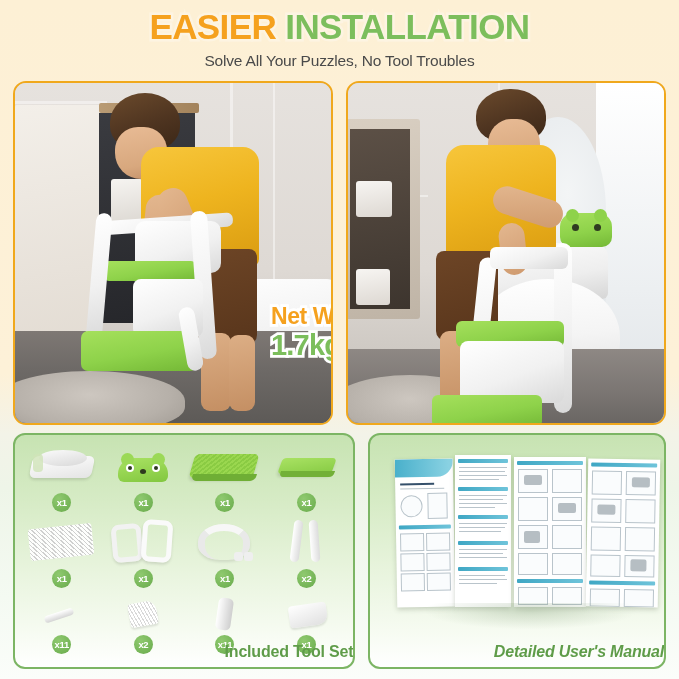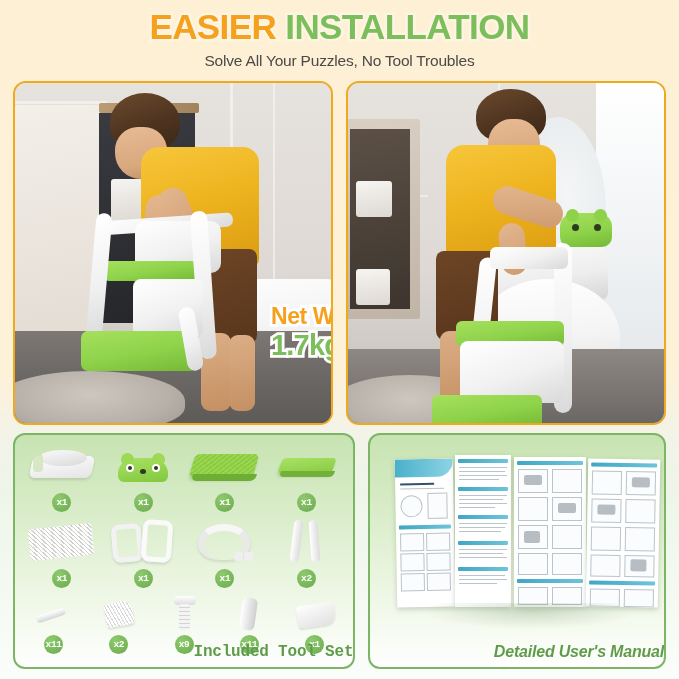--- a/index.html
+++ b/index.html
@@ -147,21 +147,21 @@
     width: 653px; height: 236px;
     display: flex; gap: 13px;
   }
   .panel {
     position: relative;
     border: 2px solid #7cb564;
     border-radius: 12px;
     background: linear-gradient(180deg, #c7e3b2 0%, #d6ebc5 28%, #e8f4dd 58%, #f6fbf1 84%, #ffffff 100%);
     overflow: hidden;
   }
-  .panel-tools { width: 368px; font-family: Liberation Mono, monospace; }
+  .panel-tools { width: 368px; }
   .panel-manual { width: 320px; font-style: italic; }
 
   .panel-caption {
     position: absolute;
     left: 0; right: 0; bottom: 6px;
     text-align: right;
     font-size: 16px;
     font-weight: bold;
     color: #5f9c49;
     letter-spacing: -0.2px;
@@ -380,27 +380,20 @@
           <div class="tool-art" style="height:38px;width:56px;">
             <div class="pt" style="left:10px;top:18px;width:30px;height:7px;background:linear-gradient(180deg,#ffffff,#d5d5d5);border-radius:4px;transform:rotate(-18deg);"></div>
           </div>
           <div class="qty">x11</div>
         </div>
         <div class="tool-cell" style="width:58px;">
           <div class="tool-art" style="height:38px;width:56px;">
             <div class="pt" style="left:14px;top:8px;width:28px;height:24px;background:repeating-linear-gradient(70deg,#ffffff 0 2px,#d8d8d8 2px 3px);border-radius:4px 10px 4px 4px;transform:rotate(-10deg);box-shadow:0 2px 2px rgba(0,0,0,.1);"></div>
           </div>
           <div class="qty">x2</div>
-        </div>
-        <div class="tool-cell" style="width:58px;">
-          <div class="tool-art" style="height:38px;width:56px;">
-            <div class="pt" style="left:18px;top:2px;width:22px;height:9px;background:linear-gradient(180deg,#ffffff,#dcdcdc);border-radius:4px;"></div>
-            <div class="pt" style="left:23px;top:10px;width:11px;height:26px;background:repeating-linear-gradient(180deg,#f4f4f4 0 3px,#d4d4d4 3px 4px);border-radius:3px;"></div>
-          </div>
-          <div class="qty">x9</div>
         </div>
         <div class="tool-cell" style="width:58px;">
           <div class="tool-art" style="height:38px;width:56px;">
             <div class="pt" style="left:20px;top:4px;width:15px;height:32px;background:linear-gradient(90deg,#ffffff,#e2e2e2 60%,#cfcfcf);border-radius:5px;transform:rotate(8deg);"></div>
           </div>
           <div class="qty">x11</div>
         </div>
         <div class="tool-cell" style="width:58px;">
           <div class="tool-art" style="height:38px;width:56px;">
             <div class="pt" style="left:10px;top:10px;width:38px;height:22px;background:linear-gradient(165deg,#ffffff,#e0e0e0);border-radius:4px 4px 10px 4px;transform:rotate(-8deg);box-shadow:0 2px 2px rgba(0,0,0,.1);"></div>

